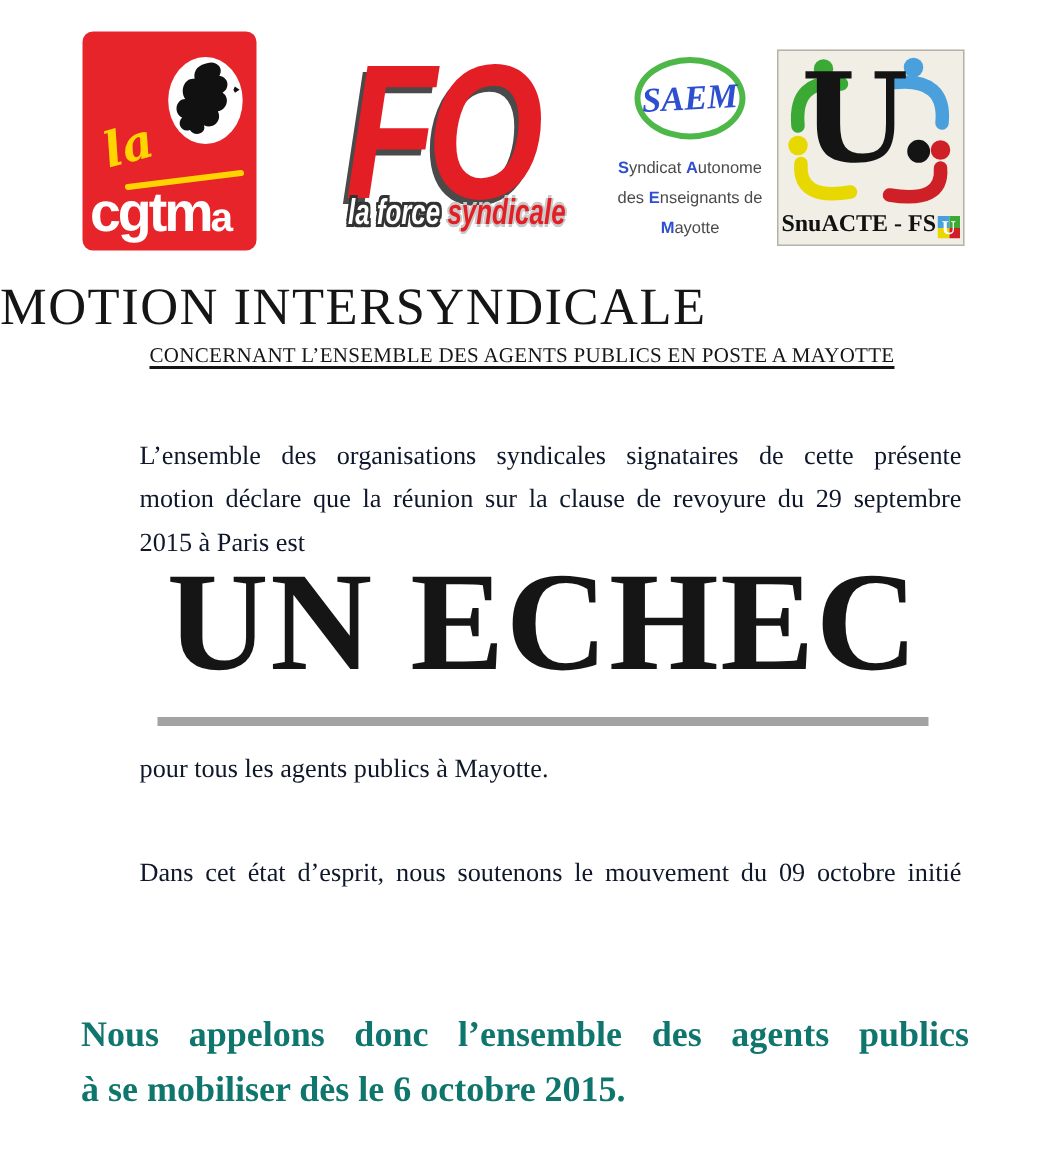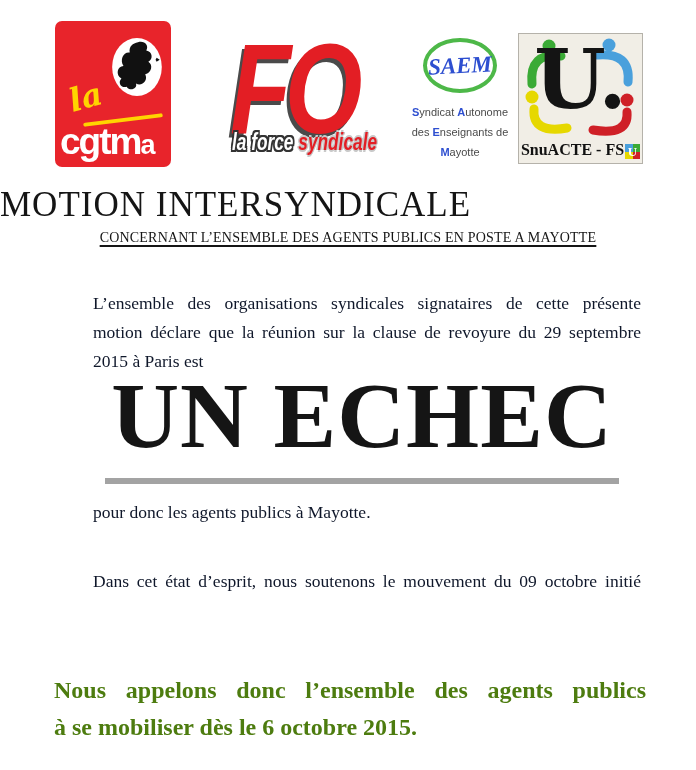--- a/index.html
+++ b/index.html
@@ -73,21 +73,21 @@
   .para-intro { top:289px; }
   .para-scope { top:498px; }
   .para-support { top:566px; line-height:30px; }
 
   .echec-wrap { position:absolute; left:0; right:0; top:368px; text-align:center; }
   .echec { display:inline-block; font-weight:bold; font-size:94px; line-height:1;
            letter-spacing:1px; color:#151515; border-bottom:6px solid #a3a3a3;
            padding:0 6px 16px 6px;margin-left:28px; }
 
   .closing { position:absolute; left:54px; right:50px; top:672px; font-weight:bold;
-             font-size:24px; line-height:37px; color:#4d7c0f; }
+             font-size:24px; line-height:37px; color:#0f766e; }
 </style>
 </head>
 <body>
 
 <div class="page">
 
   <div class="logos">
 
     <div class="cgtma">
       <svg class="cgtma-map" viewBox="0 0 52 58">
@@ -147,21 +147,21 @@
   <div class="para para-intro">
     <div class="jline">L’ensemble des organisations syndicales signataires de cette présente</div>
     <div class="jline">motion déclare que la réunion sur la clause de revoyure du 29 septembre</div>
     <div>2015 à Paris est</div>
   </div>
 
   <div class="echec-wrap">
     <span class="echec">UN ECHEC</span>
   </div>
 
-  <div class="para para-scope">pour donc les agents publics à Mayotte.</div>
+  <div class="para para-scope">pour tous les agents publics à Mayotte.</div>
 
   <div class="para para-support">
     <div class="jline">Dans cet état d’esprit, nous soutenons le mouvement du 09 octobre initié</div>
   </div>
 
   <div class="closing">
     <div class="jline">Nous appelons donc l’ensemble des agents publics</div>
     <div>à se mobiliser dès le 6 octobre 2015.</div>
   </div>
 

